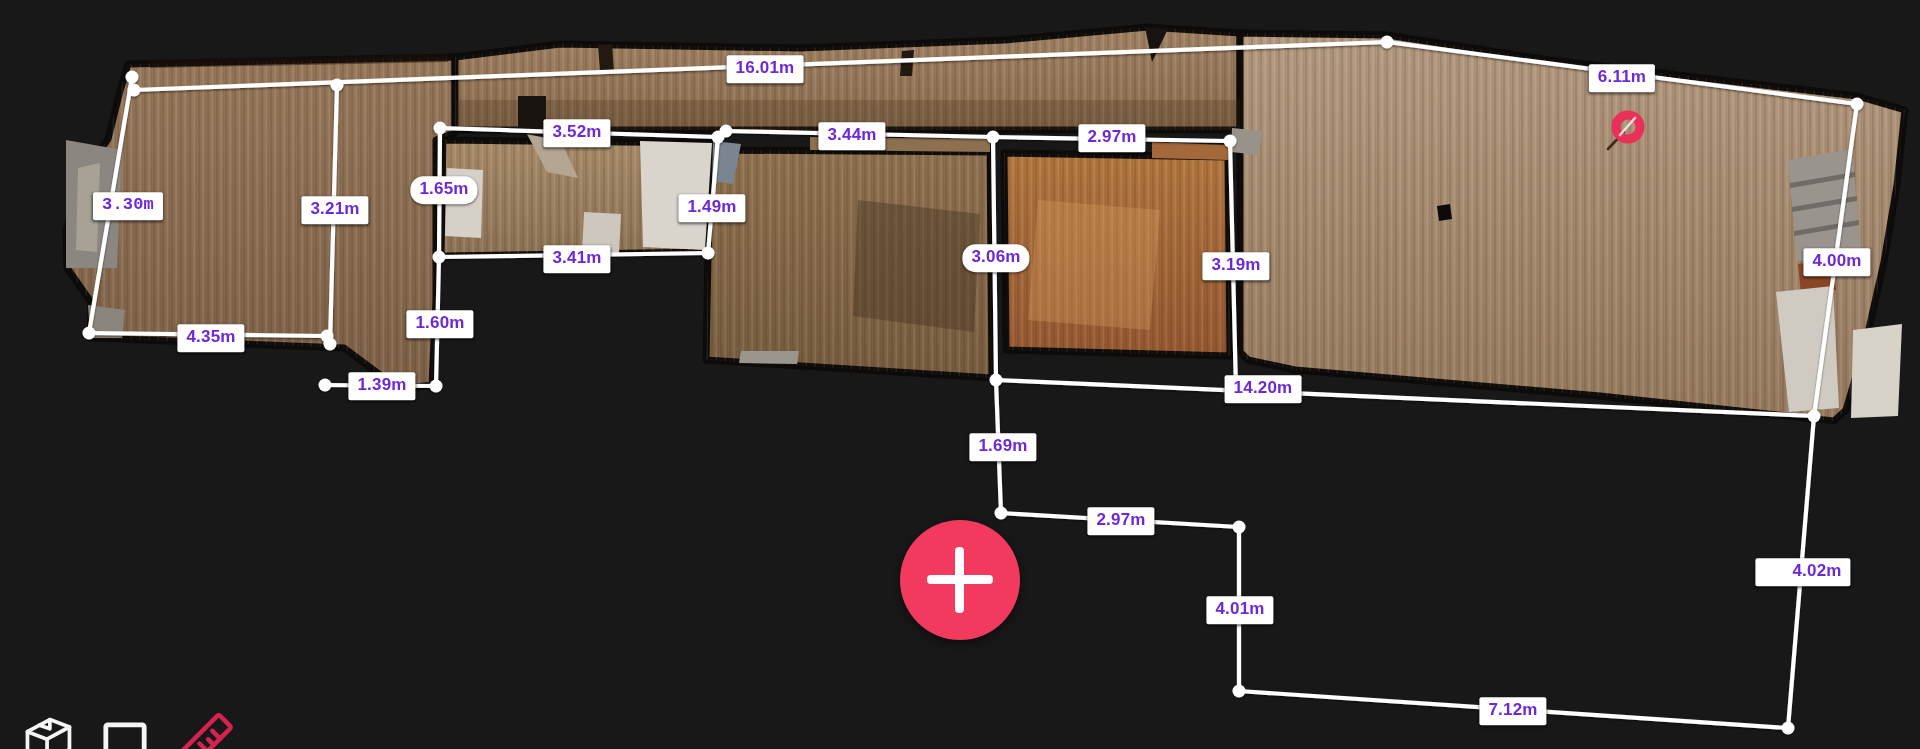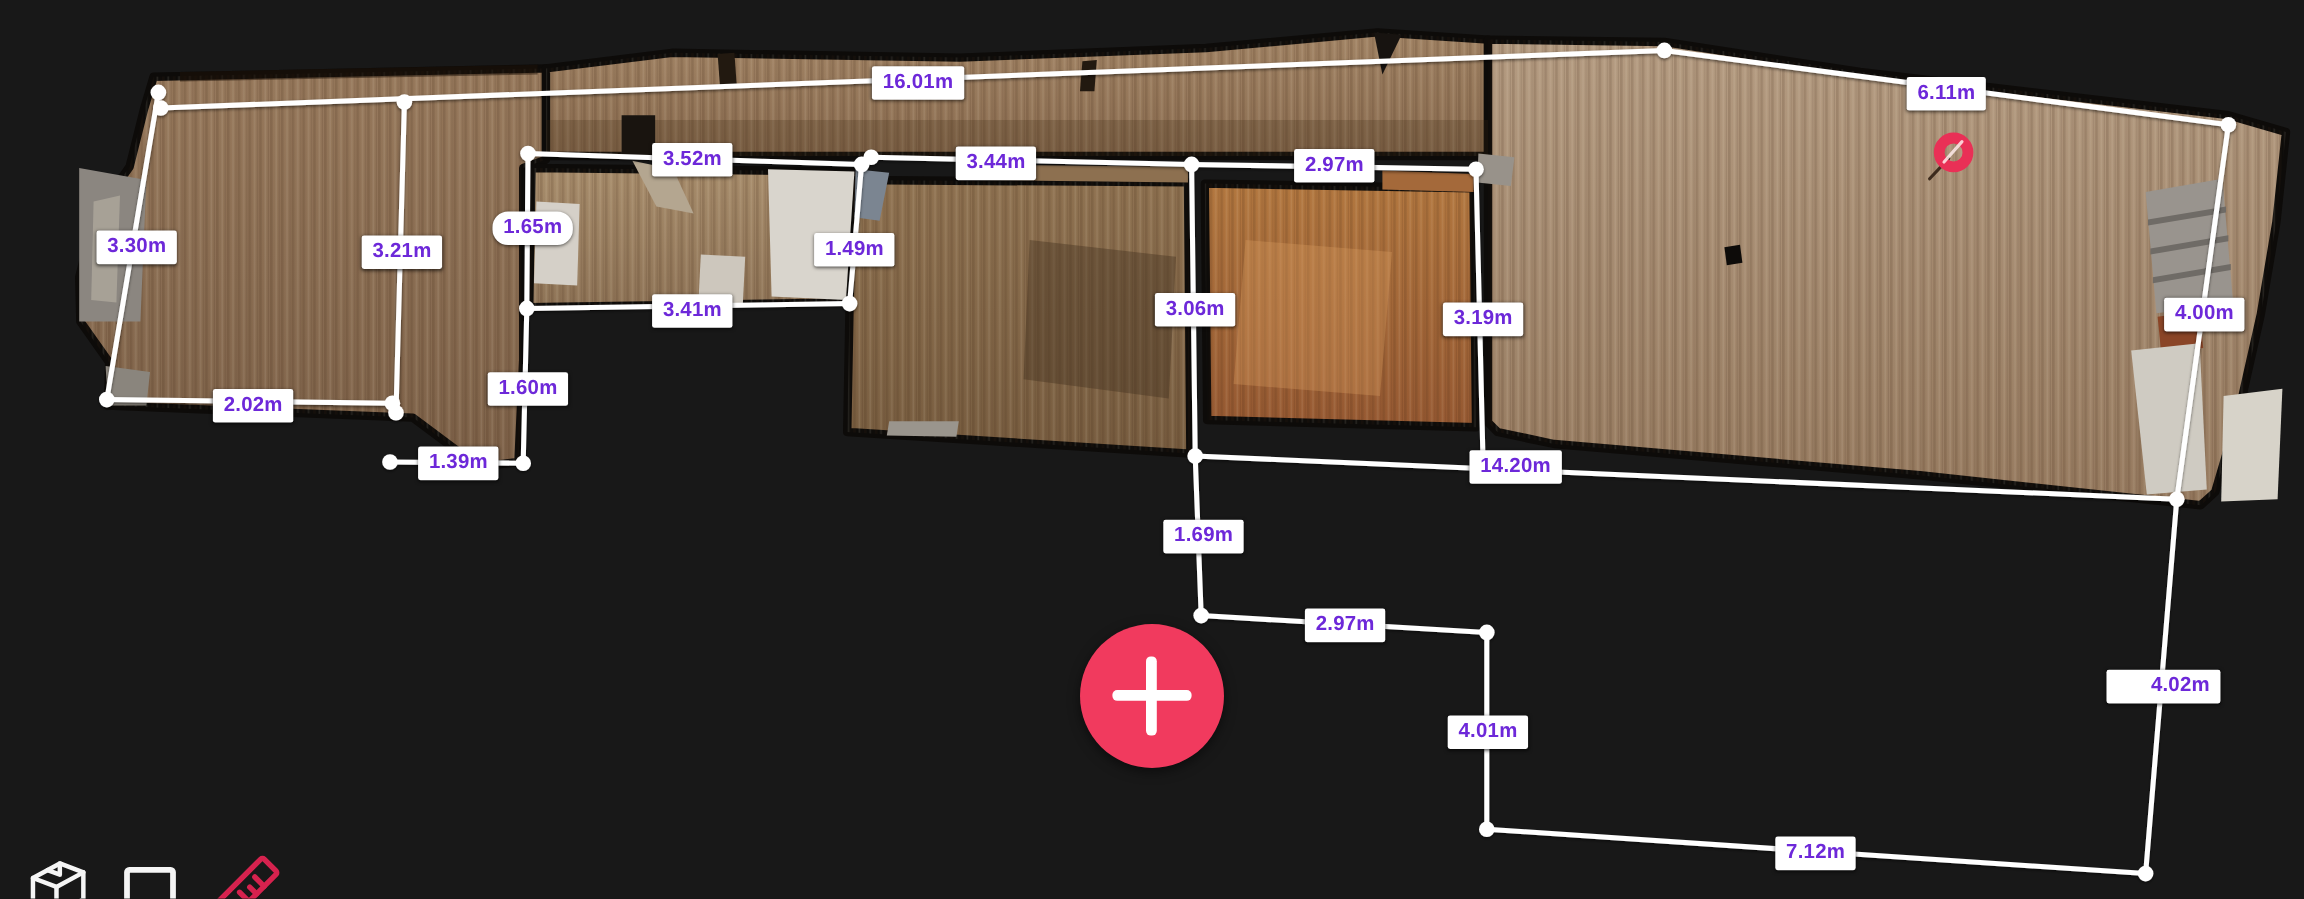--- a/index.html
+++ b/index.html
@@ -153,32 +153,32 @@
   <div id="labels">
       <div class="mlabel" style="left: 765px; top: 69px;">16.01m</div>
       <div class="mlabel" style="left: 1622px; top: 78px;">6.11m</div>
       <div class="mlabel" style="left: 1837px; top: 262px;">4.00m</div>
       <div class="mlabel" style="left: 1803px; top: 572px; padding-left: 37px;">4.02m</div>
       <div class="mlabel" style="left: 1513px; top: 711px;">7.12m</div>
       <div class="mlabel" style="left: 1240px; top: 610px;">4.01m</div>
       <div class="mlabel" style="left: 1121px; top: 521px;">2.97m</div>
       <div class="mlabel" style="left: 1003px; top: 447px;">1.69m</div>
       <div class="mlabel" style="left: 1263px; top: 389px;">14.20m</div>
-      <div class="mlabel" style="left: 114px; top: 206px;">3.30m</div>
-      <div class="mlabel" style="left: 211px; top: 338px;">2.02m</div>
+      <div class="mlabel" style="left: 128px; top: 206px; font-family: Liberation Mono, monospace;">3.30m</div>
+      <div class="mlabel" style="left: 211px; top: 338px;">4.35m</div>
       <div class="mlabel" style="left: 335px; top: 210px;">3.21m</div>
       <div class="mlabel" style="left: 382px; top: 386px;">1.39m</div>
       <div class="mlabel" style="left: 444px; top: 190px; border-radius: 13px;">1.65m</div>
       <div class="mlabel" style="left: 440px; top: 324px;">1.60m</div>
       <div class="mlabel" style="left: 577px; top: 133px;">3.52m</div>
       <div class="mlabel" style="left: 712px; top: 195px; margin-top: 13px;">1.49m</div>
       <div class="mlabel" style="left: 577px; top: 259px;">3.41m</div>
-      <div class="mlabel" style="left: 830px; top: 136px;">3.44m</div>
+      <div class="mlabel" style="left: 852px; top: 136px;">3.44m</div>
       <div class="mlabel" style="left: 1112px; top: 138px;">2.97m</div>
-      <div class="mlabel" style="left: 996px; top: 258px;">3.06m</div>
+      <div class="mlabel" style="left: 996px; top: 258px; border-radius: 13px;">3.06m</div>
       <div class="mlabel" style="left: 1236px; top: 266px;">3.19m</div>
     </div>
 
   <div class="marker" id="marker" style="left: 1604px; top: 104px;">
     <svg width="48" height="48" viewBox="0 0 48 48">
       <line x1="4" y1="45" x2="20" y2="28" stroke="rgba(42,26,14,0.85)" stroke-width="2.6" stroke-linecap="round"></line>
       <circle cx="24" cy="23" r="12" fill="none" stroke="#e93056" stroke-width="9"></circle>
       <line x1="16" y1="31" x2="31" y2="14" stroke="rgba(255,235,235,0.85)" stroke-width="2.6" stroke-linecap="round"></line>
     </svg>
   </div>

